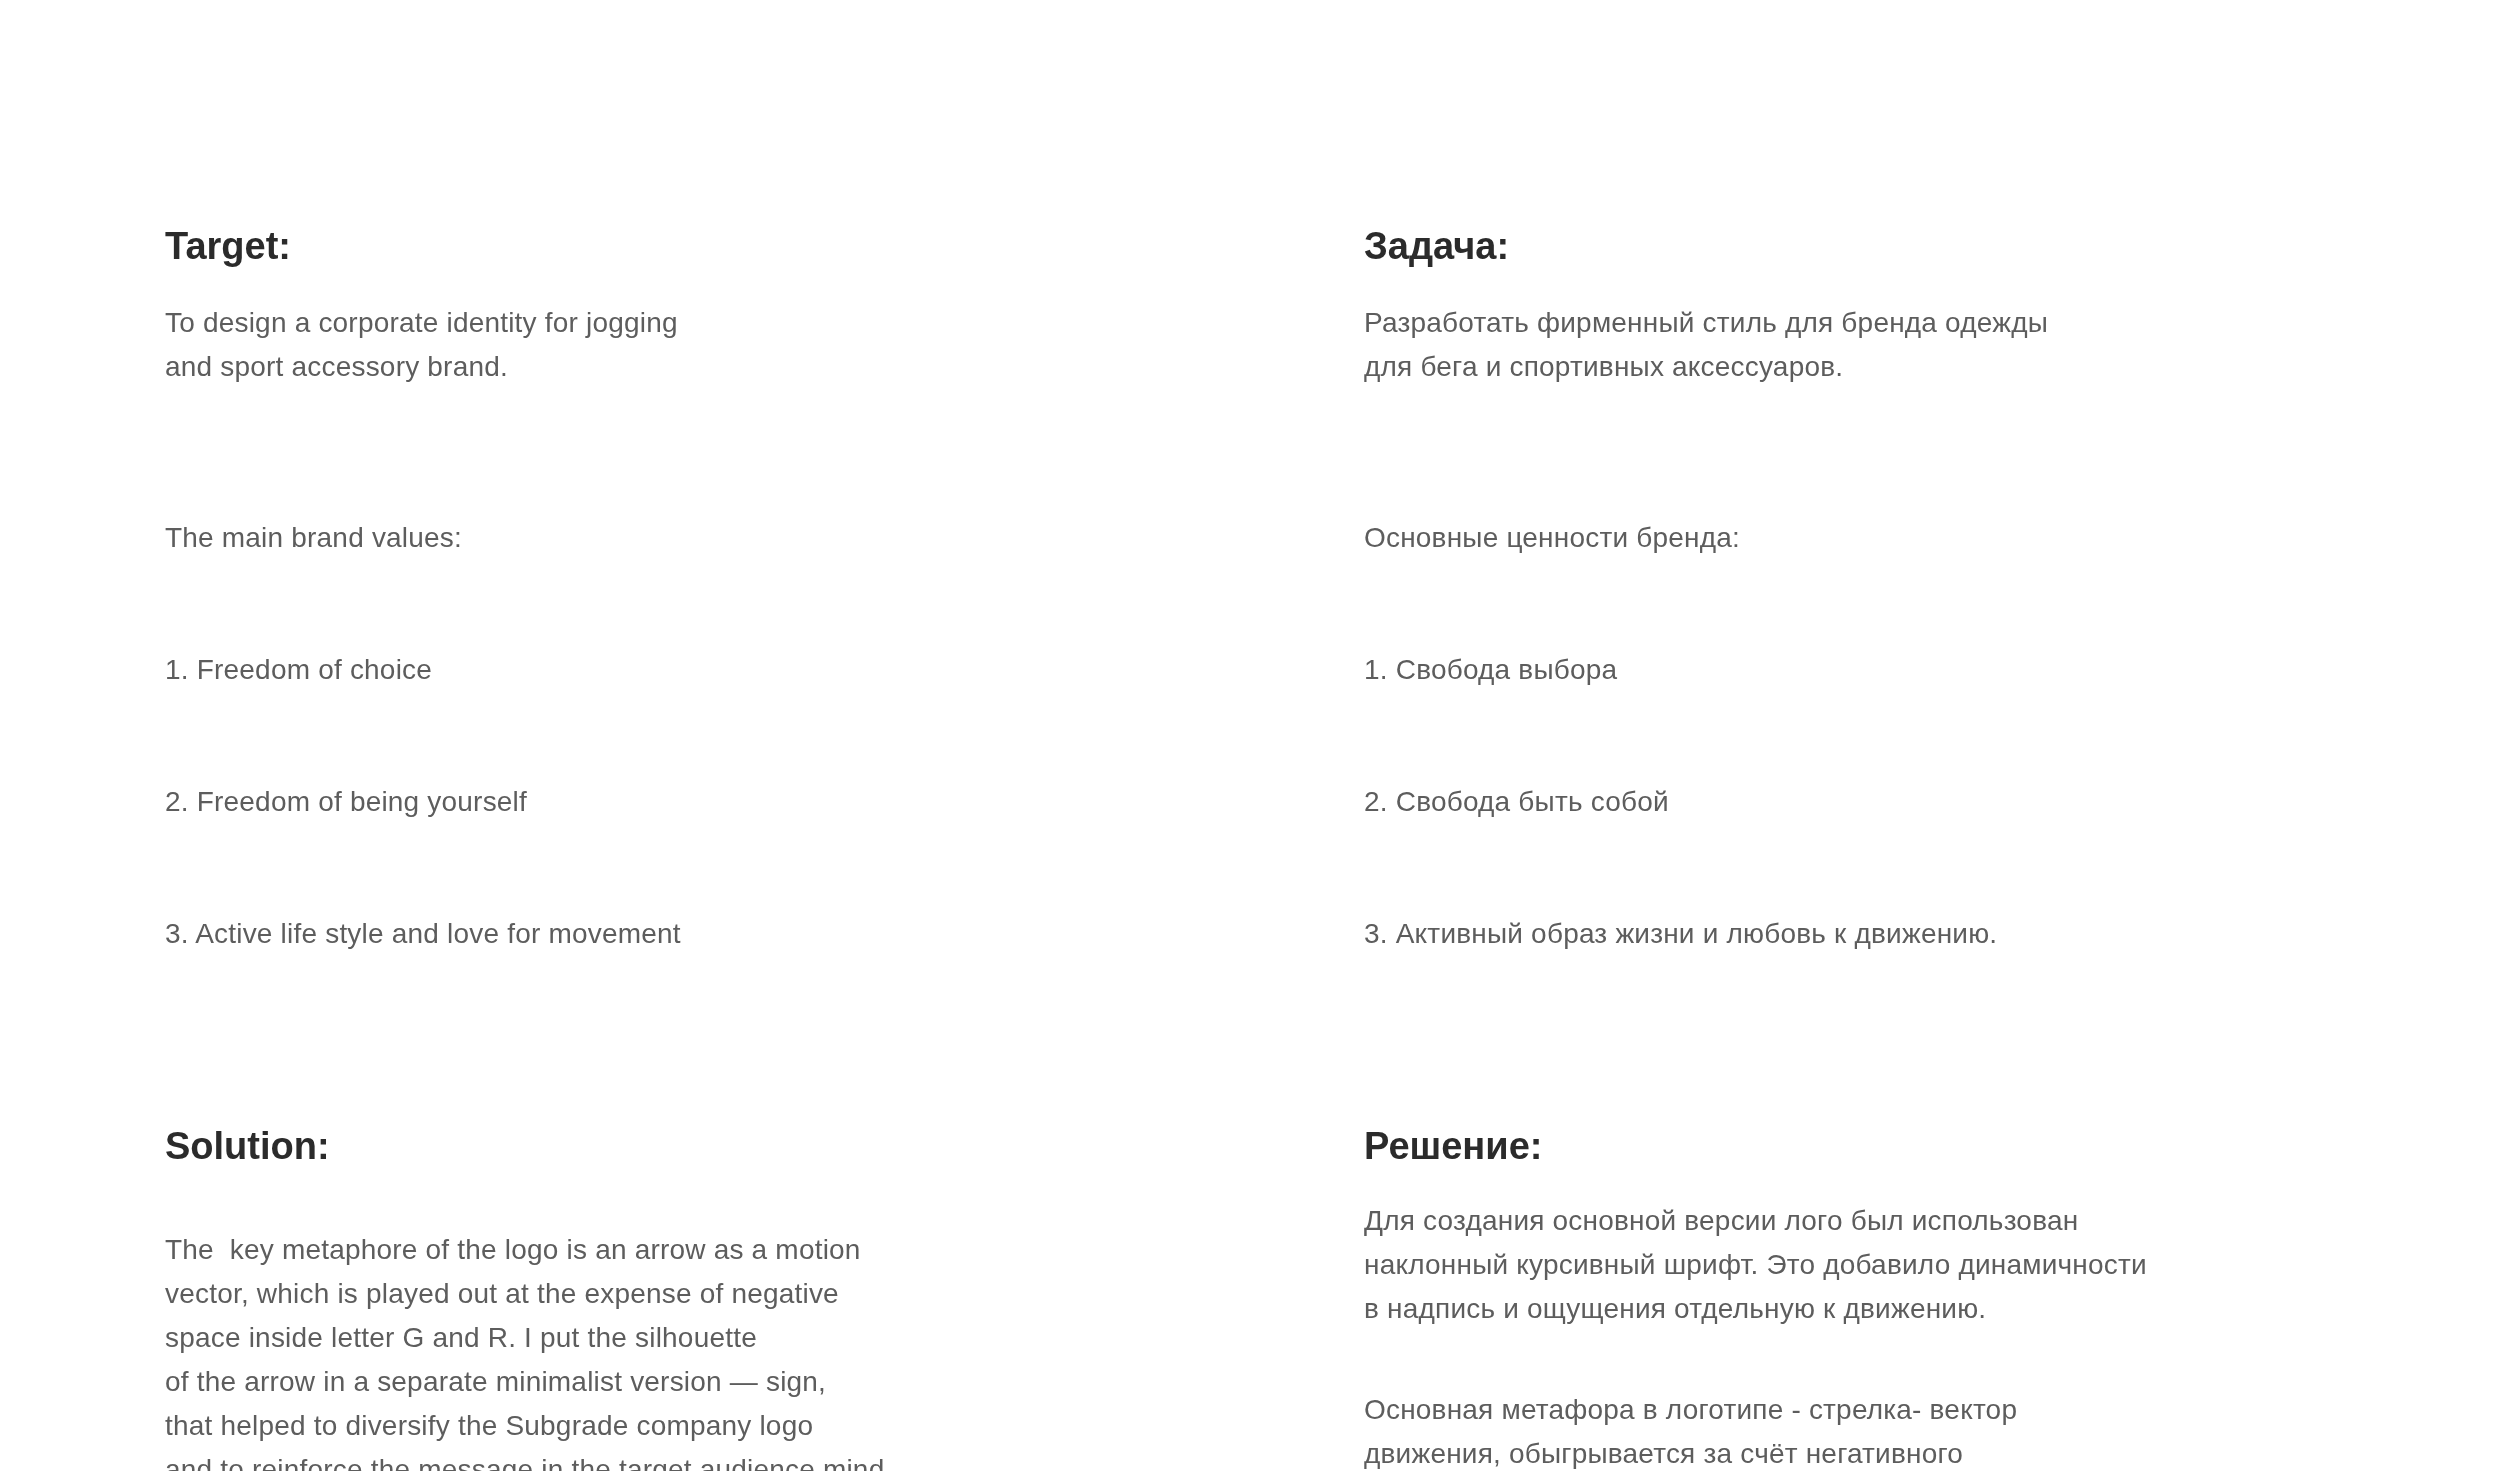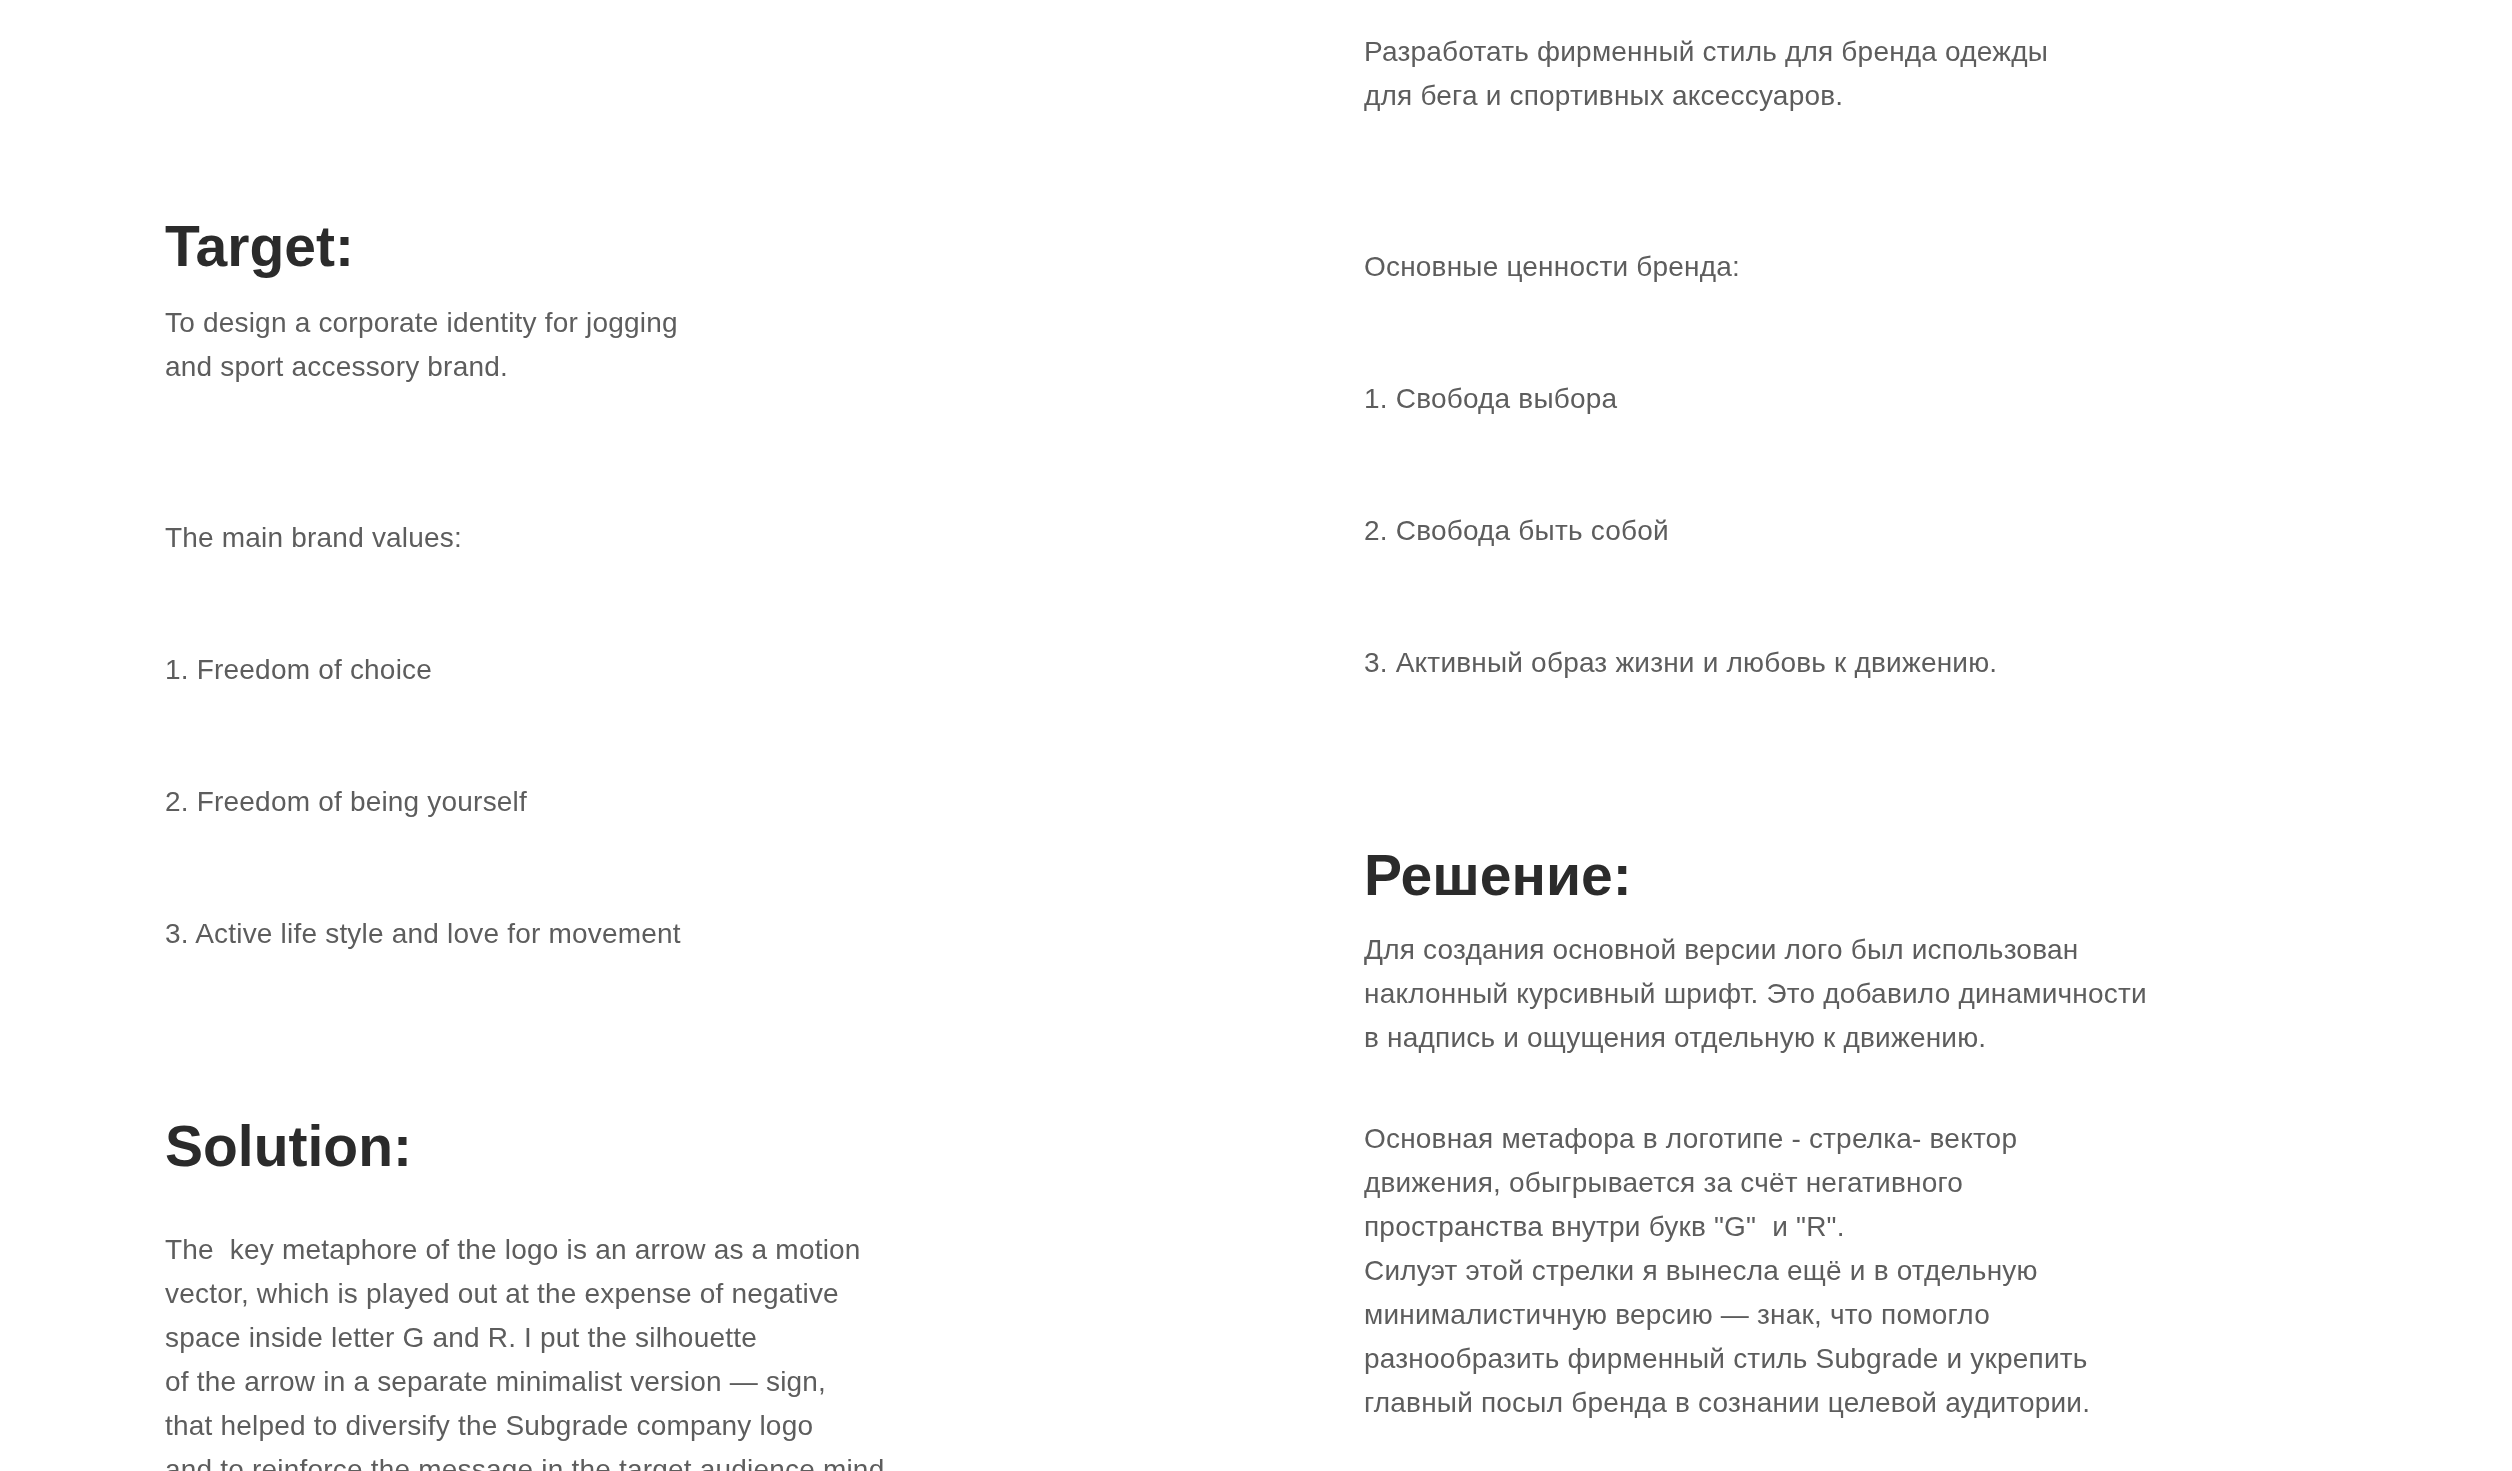--- a/index.html
+++ b/index.html
@@ -19,21 +19,21 @@
     position: absolute;
     top: 0;
     width: 1146px;
   }
   .col-en { left: 165px; }
   .col-ru { left: 1364px; }
   .heading {
     margin: 0;
     font-family: "Liberation Sans", sans-serif;
     font-weight: bold;
-    font-size: 57px;
+    font-size: 38px;
     line-height: 50px;
     letter-spacing: 0px;
     color: var(--heading_color, #2b2b2b);
   }
   .h-first  { margin-top: 221px; }
   .h-second { margin-top: 77px; }
   .para {
     margin: 0;
     font-family: "Liberation Sans", sans-serif;
     font-weight: normal;
@@ -71,20 +71,21 @@
     <h2 class="heading h-second">Solution:</h2>
     <p class="para p-sol2">The  key metaphore of the logo is an arrow as a motion
 vector, which is played out at the expense of negative
 space inside letter G and R. I put the silhouette
 of the arrow in a separate minimalist version — sign,
 that helped to diversify the Subgrade company logo
 and to reinforce the message in the target audience mind.</p>
   </section>
 
   <section class="column col-ru">
+    <h2 class="heading h-first">Задача:</h2>
     <p class="para p-intro">Разработать фирменный стиль для бренда одежды
 для бега и спортивных аксессуаров.</p>
     <div class="para p-values">
       <div class="line">Основные ценности бренда:</div>
       <div class="line">1. Свобода выбора</div>
       <div class="line">2. Свобода быть собой</div>
       <div class="line">3. Активный образ жизни и любовь к движению.</div>
     </div>
     <h2 class="heading h-second">Решение:</h2>
     <p class="para p-sol1">Для создания основной версии лого был использован

